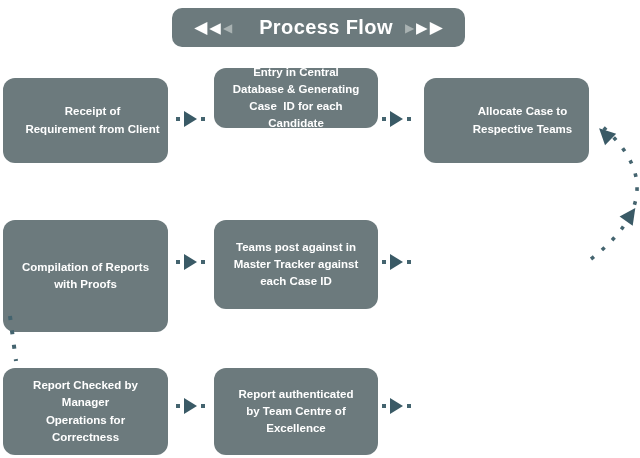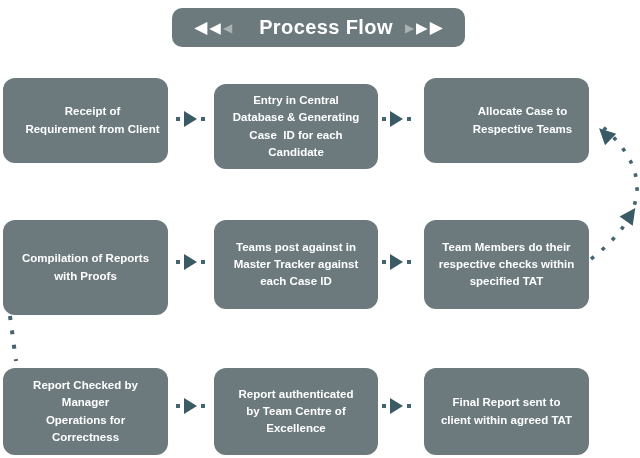--- a/index.html
+++ b/index.html
@@ -50,45 +50,40 @@
     <span class="title-text">Process Flow</span>
     <span class="arrowset">
       <span class="a-sml">▶</span>
       <span class="a-mid">▶</span>
       <span class="a-big">▶</span>
     </span>
   </div>
 
   <div class="box" style="left:3px;top:78px;width:165px;height:85px;padding-left:18px;">Receipt of
 Requirement from Client</div>
-  <div class="box" style="left:214px;top:84px;width:164px;height:85px;">Entry in Central
+  <div class="box" style="left:214px;top:68px;width:164px;height:60px;">Entry in Central
 Database &amp; Generating
 Case  ID for each
 Candidate</div>
   <div class="box" style="left:424px;top:78px;width:165px;height:85px;padding-left:36px;">Allocate Case to
 Respective Teams</div>
 
-  <div class="box" style="left:3px;top:220px;width:165px;height:95px;">Compilation of Reports
+  <div class="box" style="left:3px;top:220px;width:165px;height:112px;">Compilation of Reports
 with Proofs</div>
   <div class="box" style="left:214px;top:220px;width:164px;height:89px;">Teams post against in
 Master Tracker against
 each Case ID</div>
-  <div class="box" style="left:424px;top:220px;width:165px;height:89px;">Team Members do their
-respective checks within
-specified TAT</div>
 
   <div class="box" style="left:3px;top:368px;width:165px;height:87px;">Report Checked by
 Manager
 Operations for
 Correctness</div>
   <div class="box" style="left:214px;top:368px;width:164px;height:87px;">Report authenticated
 by Team Centre of
 Excellence</div>
-  <div class="box" style="left:424px;top:368px;width:165px;height:87px;">Final Report sent to
-client within agreed TAT</div>
 
   <div class="hconn" style="left:176px;top:111px;">
     <span class="dot"></span>
     <span class="tri"></span>
     <span class="dot"></span>
   </div>
   <div class="hconn" style="left:382px;top:111px;">
     <span class="dot"></span>
     <span class="tri"></span>
     <span class="dot"></span>

